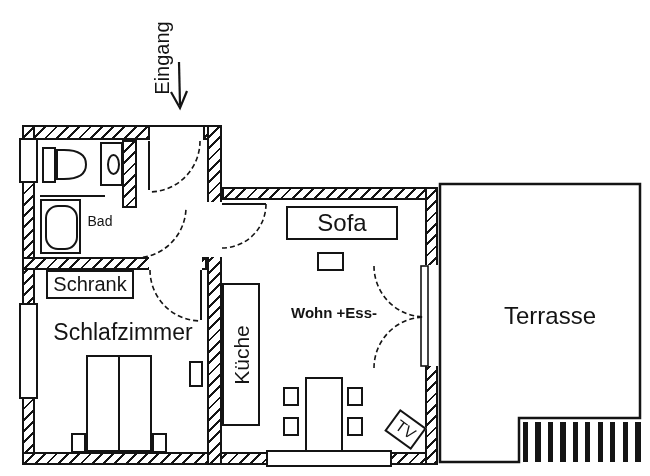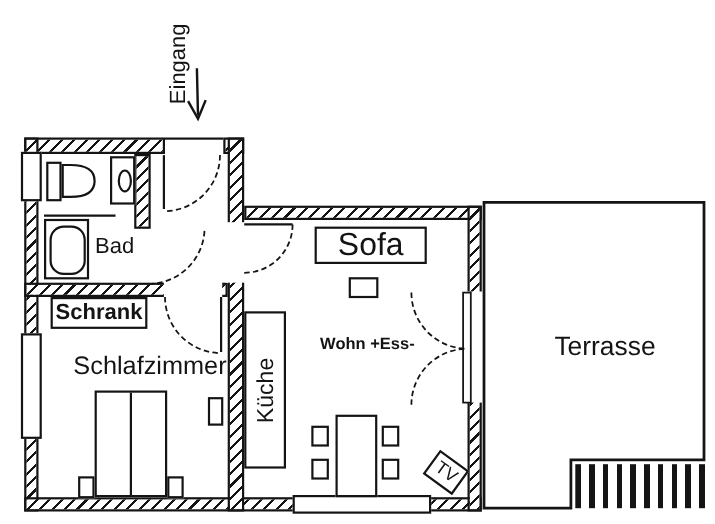--- a/index.html
+++ b/index.html
@@ -51,21 +51,21 @@
 
   <div class="furn" style="left:46px;top:270px;width:88px;height:29px;"></div>
   <div class="furn" style="left:86px;top:355px;width:66px;height:97px;">
     <div style="position:absolute;left:30px;top:0;width:2px;height:93px;background:#141414;"></div>
   </div>
   <div class="furn" style="left:71px;top:433px;width:15px;height:20px;"></div>
   <div class="furn" style="left:152px;top:433px;width:15px;height:20px;"></div>
   <div class="furn" style="left:189px;top:361px;width:14px;height:26px;"></div>
 
   <div class="furn" style="left:222px;top:283px;width:38px;height:143px;"></div>
-  <div class="furn center" style="left:286px;top:206px;width:102px;height:34px;font-size:29px;">
+  <div class="furn center" style="left:286px;top:206px;width:112px;height:34px;font-size:24px;">
     <span>Sofa</span>
   </div>
   <div class="furn" style="left:317px;top:252px;width:27px;height:19px;"></div>
   <div class="furn" style="left:305px;top:377px;width:38px;height:75px;"></div>
   <div class="furn" style="left:283px;top:387px;width:16px;height:19px;"></div>
   <div class="furn" style="left:283px;top:417px;width:16px;height:19px;"></div>
   <div class="furn" style="left:347px;top:387px;width:16px;height:19px;"></div>
   <div class="furn" style="left:347px;top:417px;width:16px;height:19px;"></div>
   <div class="furn center" style="left:389px;top:416px;width:33px;height:27px;font-size:16px;transform:rotate(36deg);z-index:4;">
     <span>TV</span>
@@ -97,29 +97,29 @@
     <line x1="40" y1="196" x2="105" y2="196" stroke="#141414" stroke-width="2"></line>
 
     <line x1="179" y1="62" x2="180" y2="105" stroke="#141414" stroke-width="2.2"></line>
     <path d="M171,92 L180,108 L187,91" fill="none" stroke="#141414" stroke-width="2.2"></path>
   </svg>
 
   <div class="lbl" style="left:122px;top:47px;width:80px;height:22px;text-align:center;font-size:20px;transform:rotate(-90deg);">
     <span>Eingang</span>
   </div>
 
-  <div class="lbl" style="left:78px;top:213px;width:44px;text-align:right;font-size:20px;">
+  <div class="lbl" style="left:78px;top:213px;width:44px;text-align:center;font-size:14px;">
     <span>Bad</span>
   </div>
 
-  <div class="lbl center" style="left:46px;top:270px;width:88px;height:29px;font-size:20px;font-weight:bold;">
+  <div class="lbl center" style="left:46px;top:270px;width:88px;height:29px;font-size:20px;">
     <span>Schrank</span>
   </div>
 
-  <div class="lbl" style="left:40px;top:319px;width:166px;text-align:right;font-size:23px;">
+  <div class="lbl" style="left:40px;top:319px;width:166px;text-align:center;font-size:23px;">
     <span>Schlafzimmer</span>
   </div>
 
   <div class="lbl" style="left:191px;top:344px;width:100px;height:22px;text-align:center;font-size:21px;transform:rotate(-90deg);">
     <span>Küche</span>
   </div>
 
   <div class="lbl" style="left:262px;top:299px;width:144px;text-align:center;font-size:15px;line-height:27px;white-space:normal;font-weight:bold;">
     <div>Wohn +Ess-</div>
   </div>

